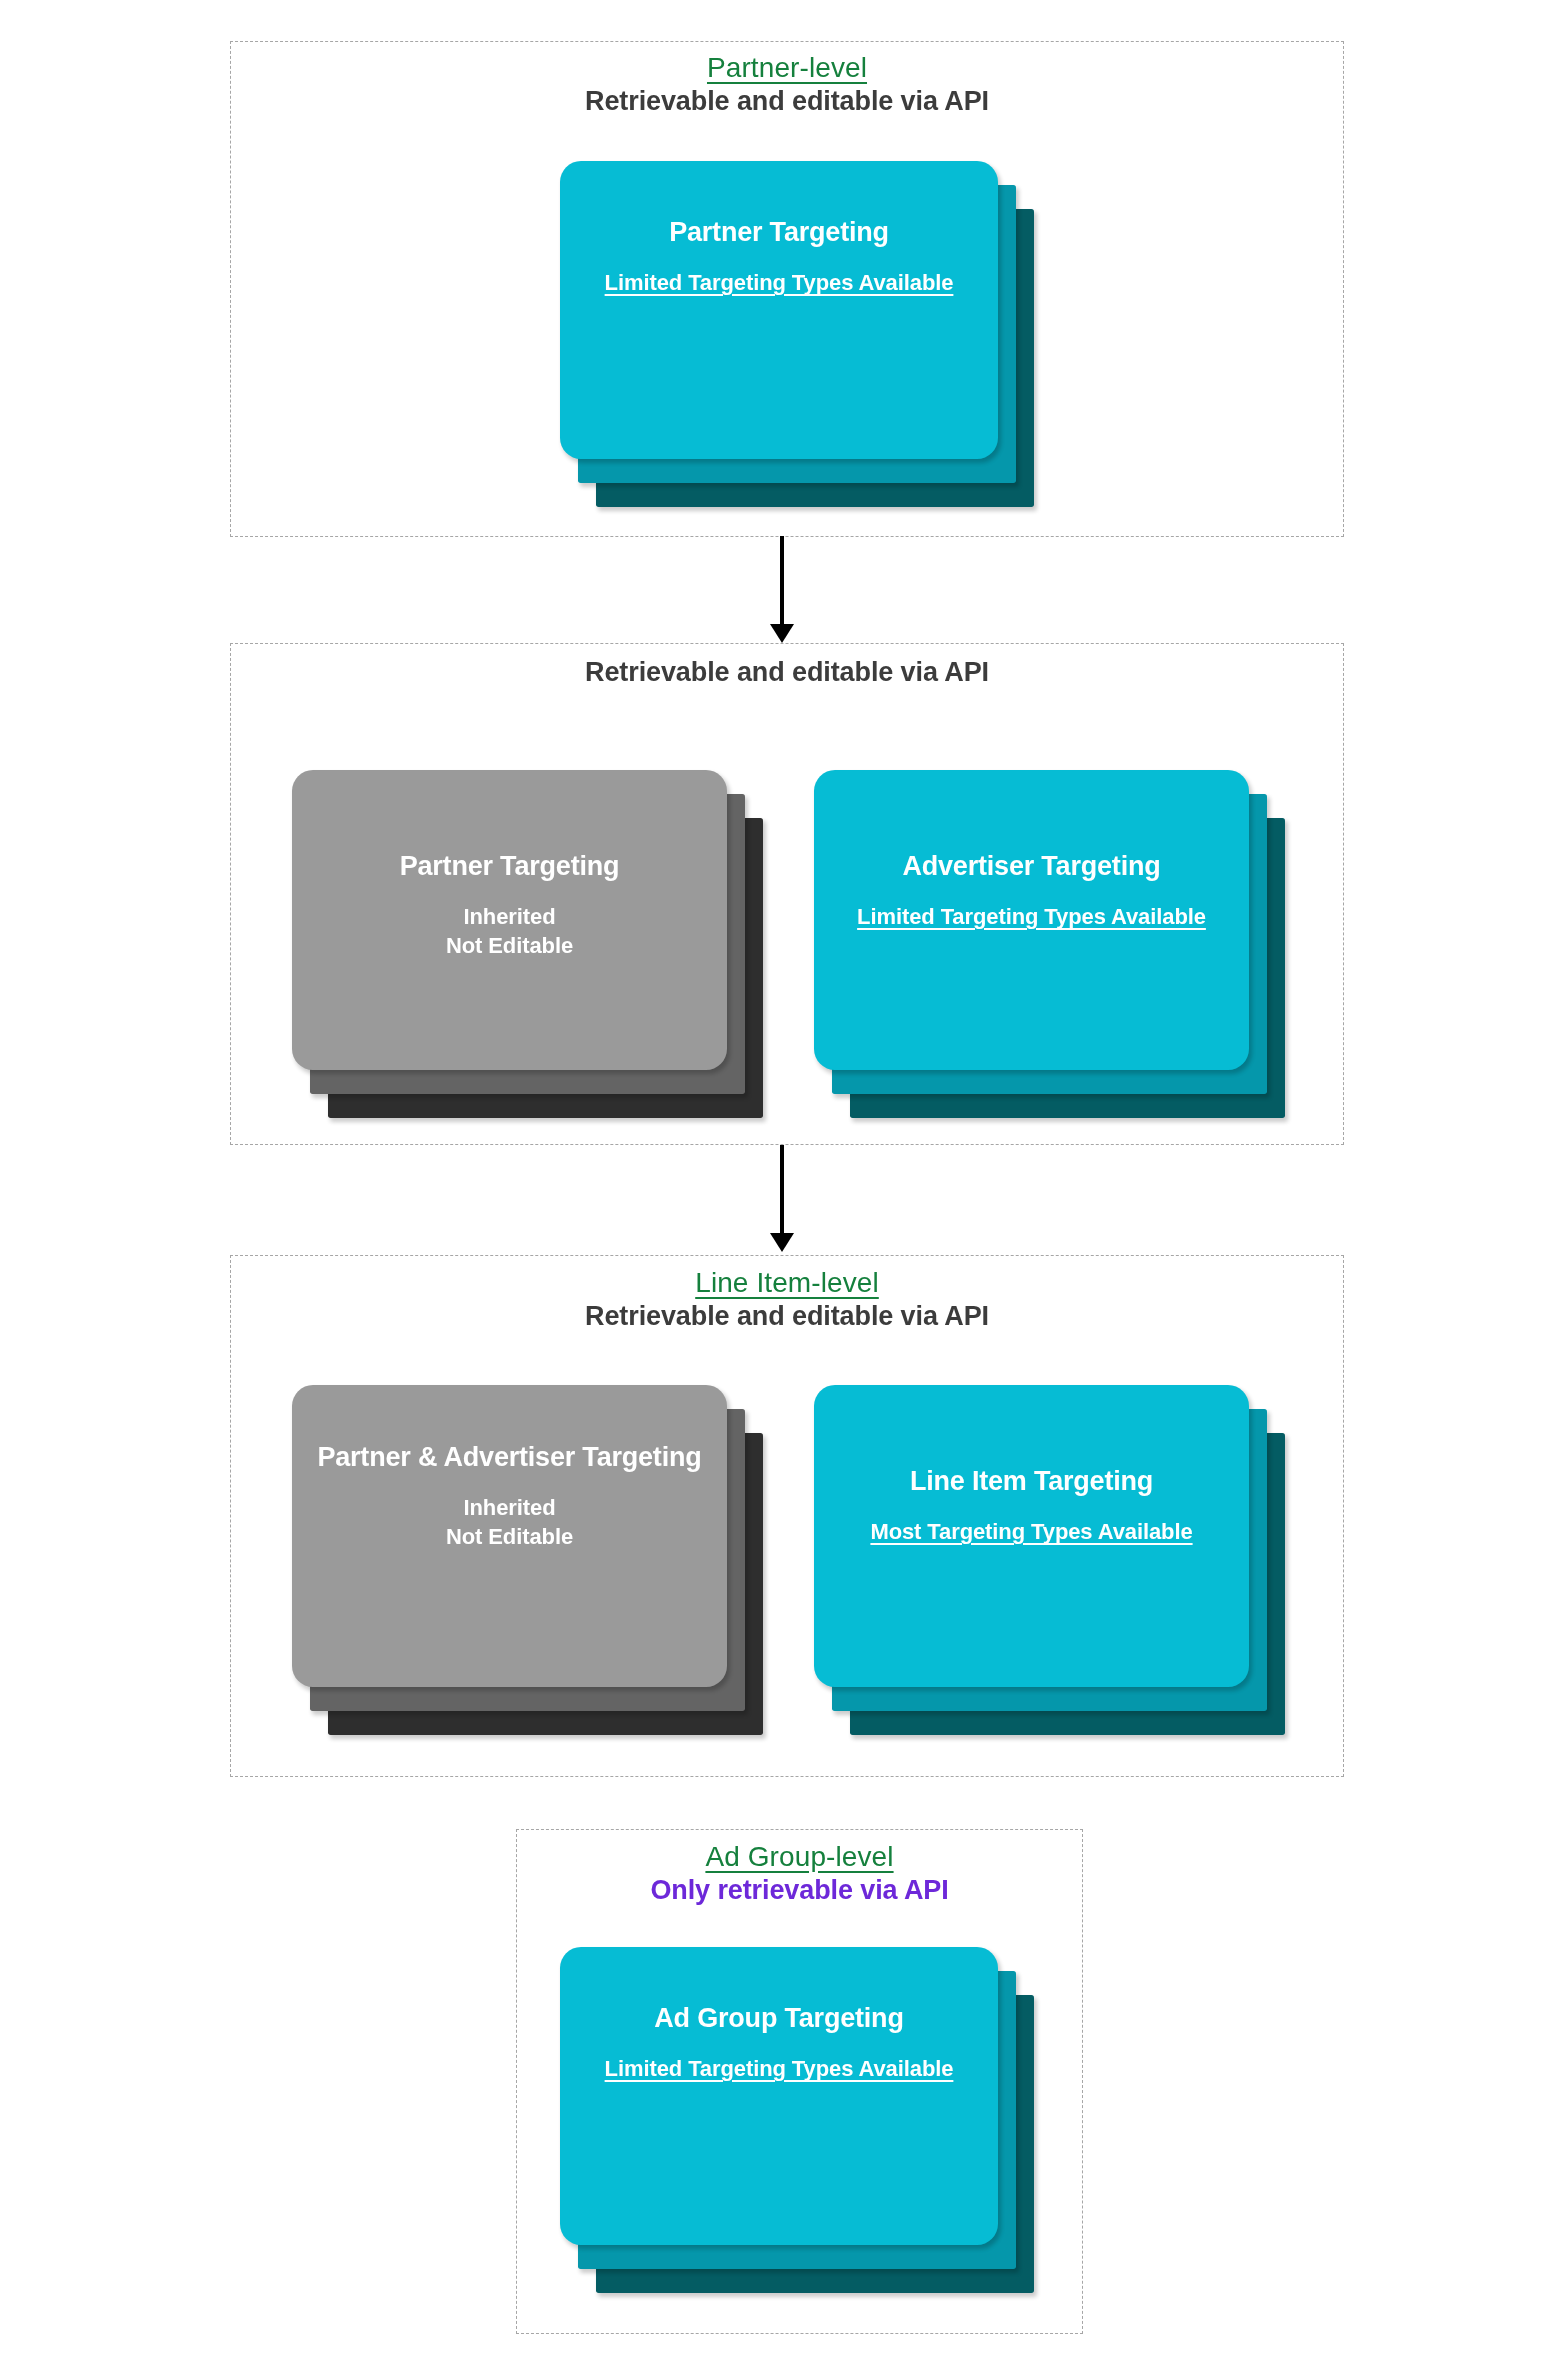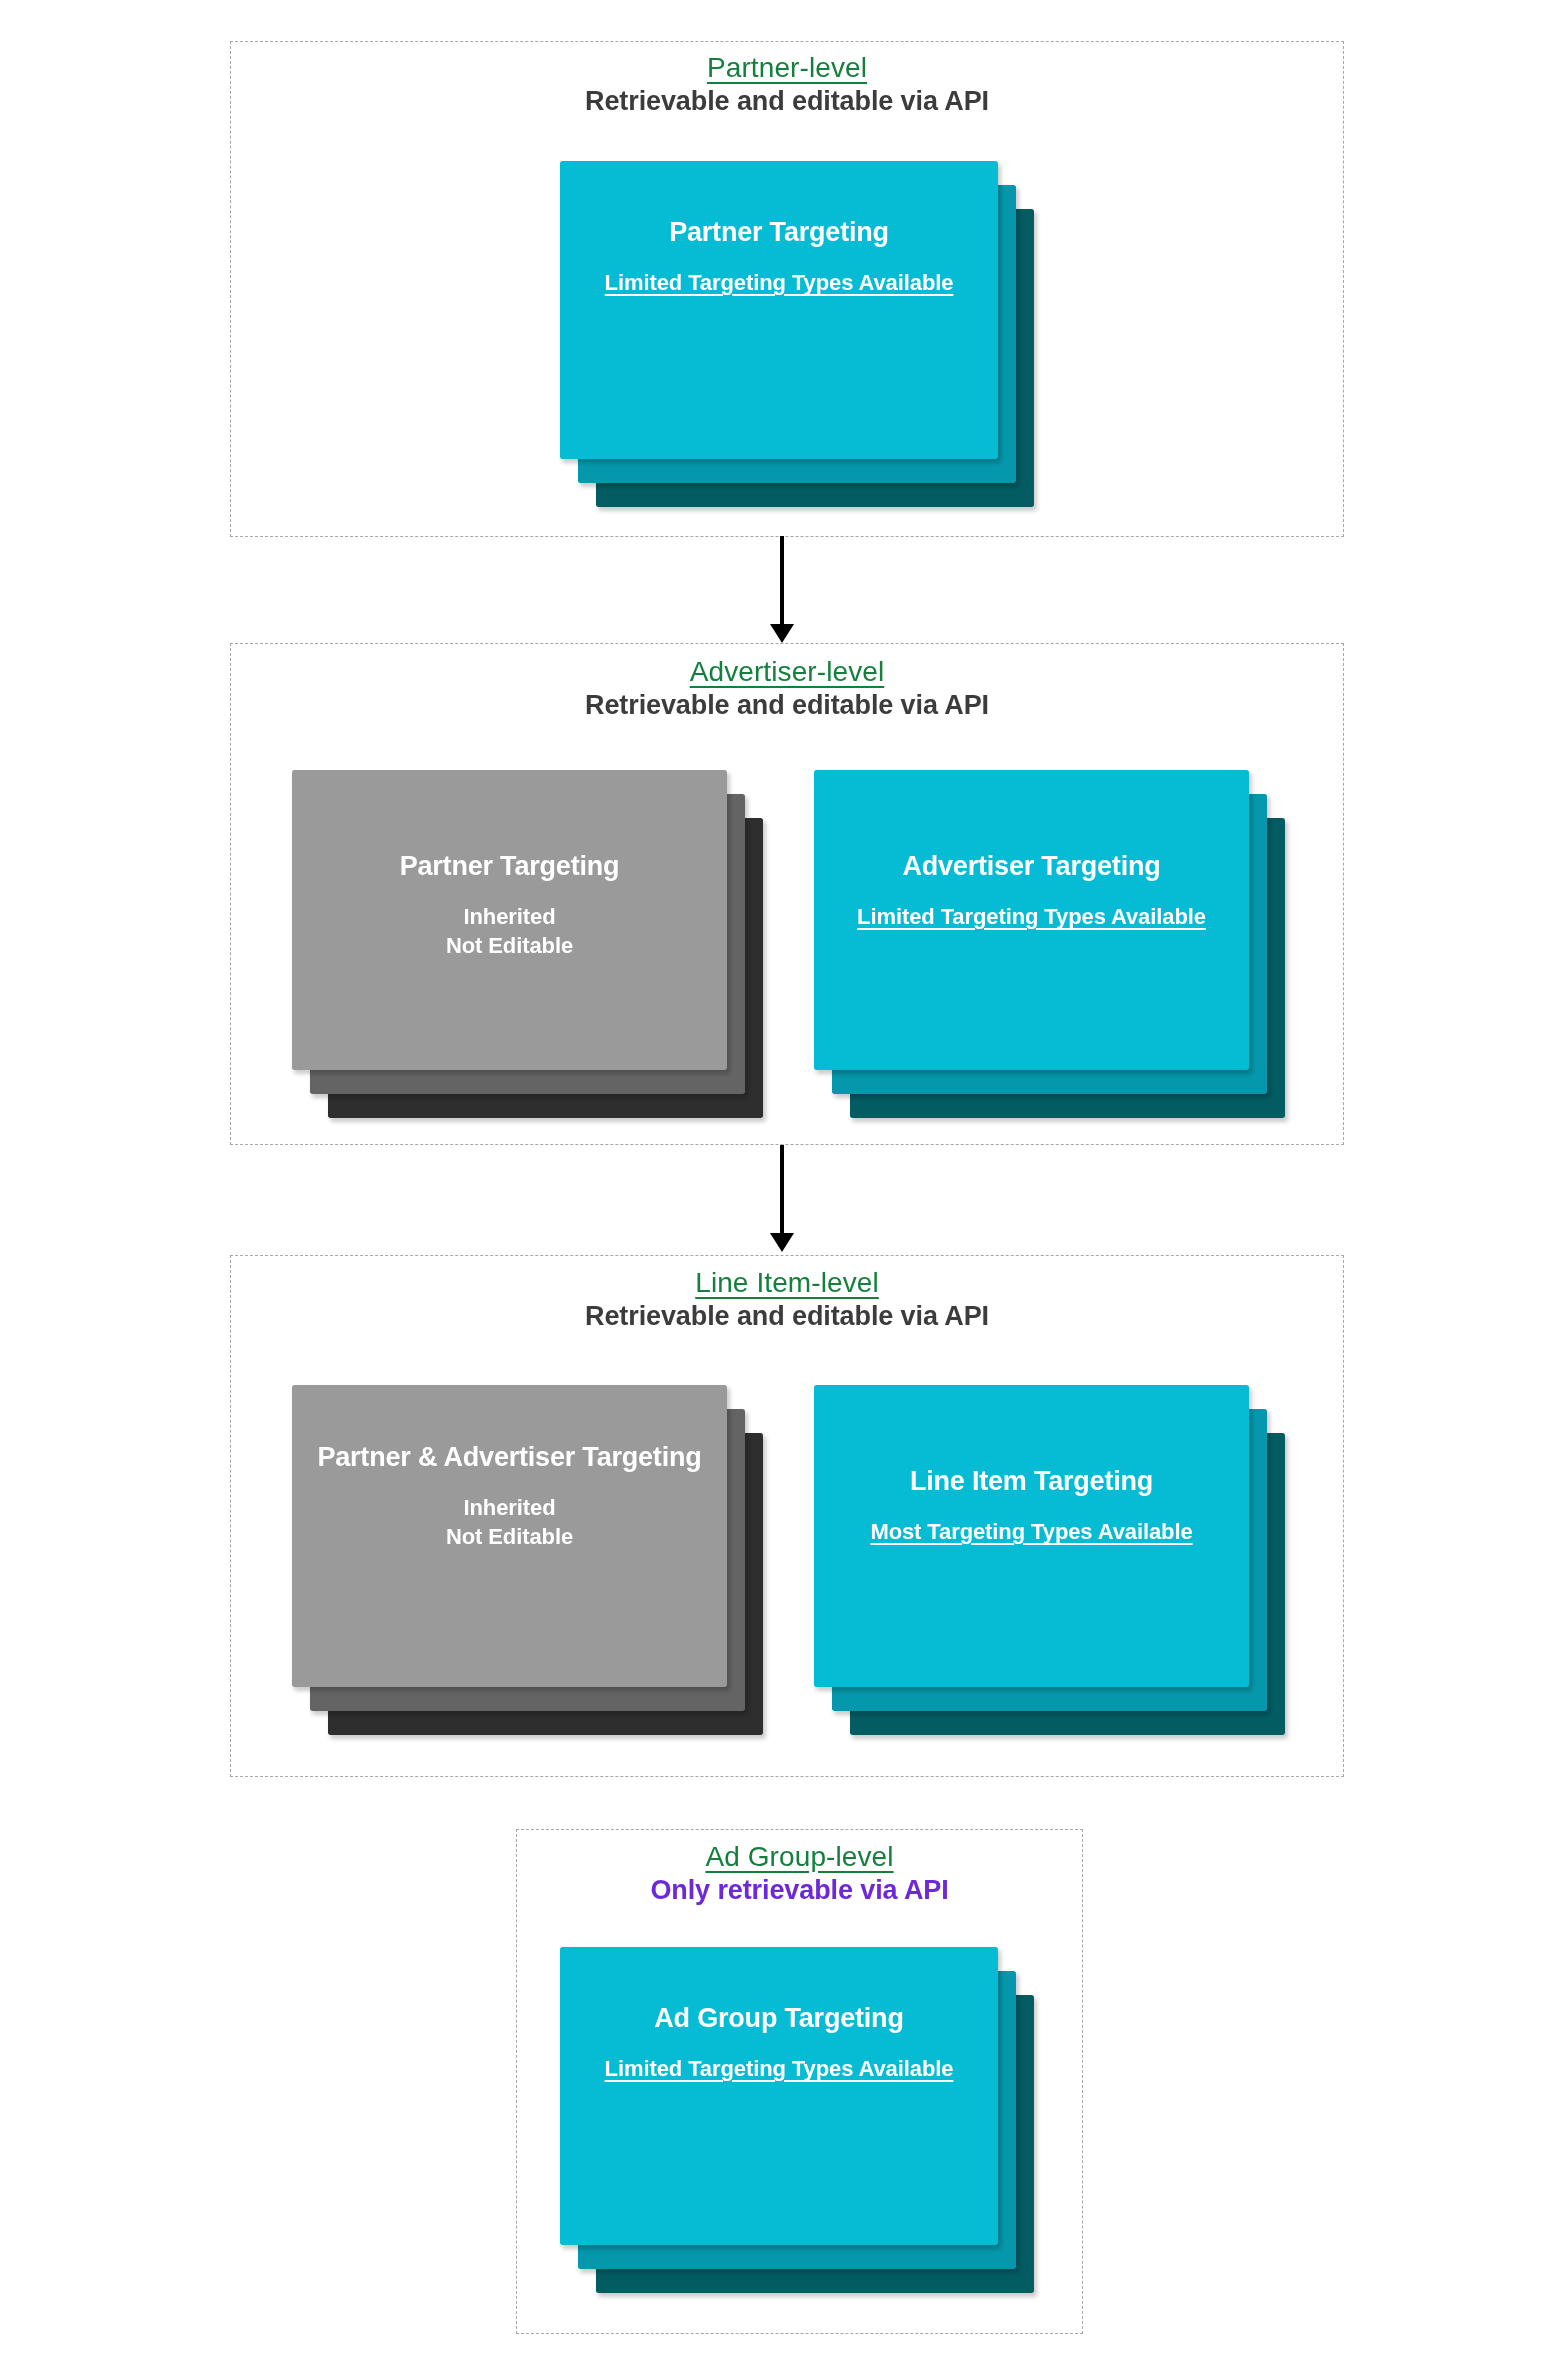--- a/index.html
+++ b/index.html
@@ -61,21 +61,21 @@
   }
   .stack .layer {
     position: absolute;
     top: 0;
     left: 0;
     border-radius: 2.7px;
     box-shadow: 2.7px 3.6px 4.5px rgba(0,0,0,0.20);
   }
   .stack .layer.back  { transform: translate(36px, 48px); }
   .stack .layer.mid   { transform: translate(18px, 24px); }
-  .stack .layer.front { transform: translate(0, 0); }
+  .stack .layer.front { transform: translate(0, 0); border-radius: 21px; }
 
   
   .cyan .front { background: #06BCD4; }
   .cyan .mid   { background: #0597AB; }
   .cyan .back  { background: #045C63; }
 
   
   .gray .front { background: #9a9a9a; }
   .gray .mid   { background: #646464; }
   .gray .back  { background: #2e2e2e; }
@@ -156,21 +156,20 @@
   </div>
 
   <div class="arrow" style="left:759px; top:536px; width:46px; height:107px;">
     <div class="shaft" style="height:89px;"></div>
     <div class="head"></div>
   </div>
 
   <div class="level-box" style="left:230px; top:643px; width:1114px; height:502px;"></div>
 
   <div class="level-heading" style="left:230px; top:655px; width:1114px;">
-    <div class="level-title">Advertiser-level</div>
     <div class="level-sub">Retrievable and editable via API</div>
   </div>
 
   <div class="stack gray" style="left:292px; top:770px; width:473px; height:348px;">
     <div class="layer back" style="width:435px; height:300px;"></div>
     <div class="layer mid" style="width:435px; height:300px;"></div>
     <div class="layer front" style="width:435px; height:300px;">
       <div class="card-body" style="top:79px;">
         <div class="card-title">Partner Targeting</div>
         <div class="card-note" style="white-space:pre-line;">Inherited

